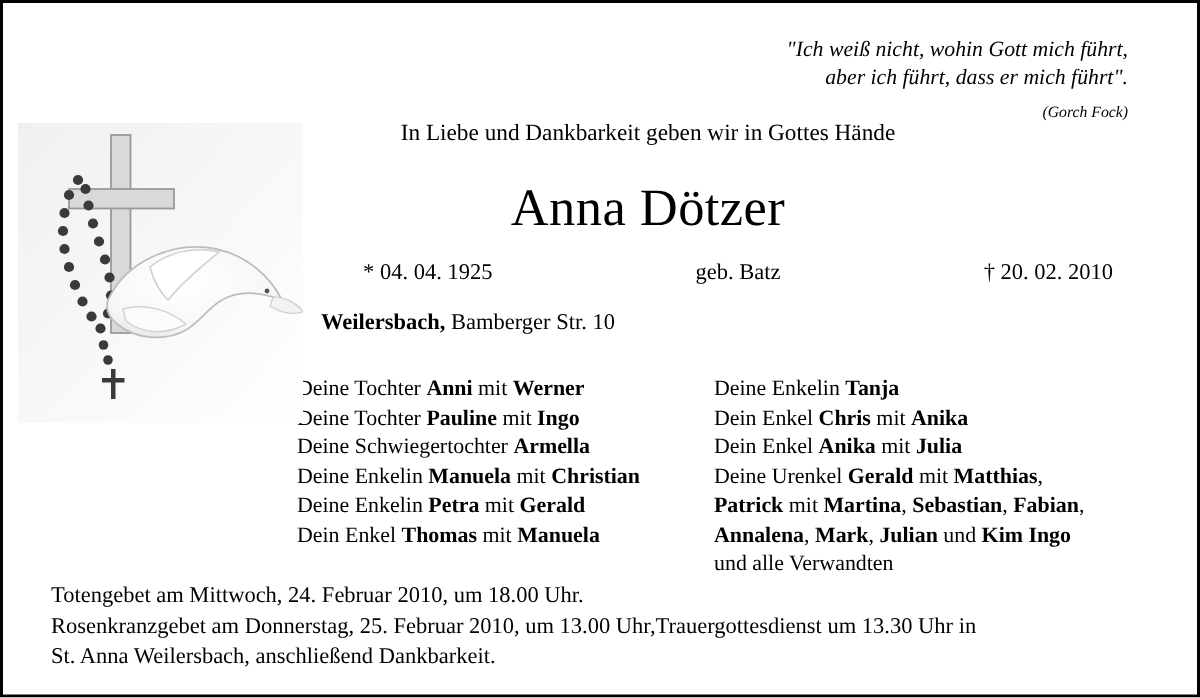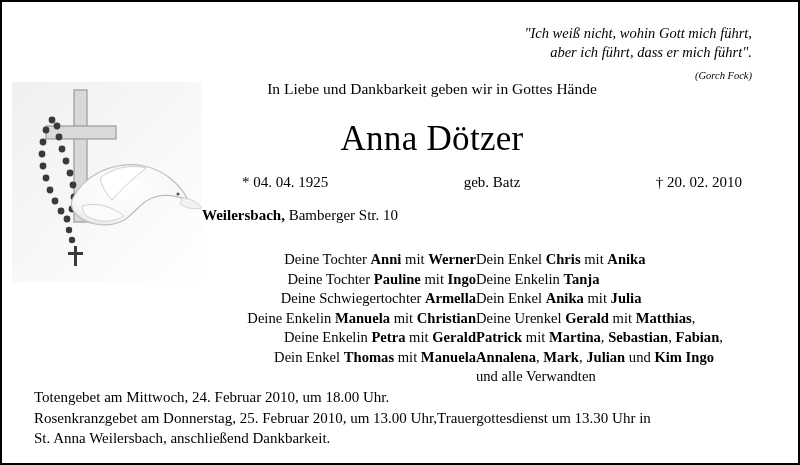--- a/index.html
+++ b/index.html
@@ -74,37 +74,37 @@
     font-size: 15px;
     display: flex;
     justify-content: space-between;
   }
   .dates span { white-space: nowrap; }
 
   
   .address {
     position: absolute;
     top: 205px;
-    left: 200px;
+    left: 212px;
     font-size: 15px;
     text-align: right;
   }
   .address b { font-weight: bold; }
 
   
   .family {
     position: absolute;
     top: 248px;
     left: 196px;
     width: 580px;
     font-size: 14.6px;
     line-height: 19.5px;
     display: flex;
   }
-  .col-left { width: 278px; text-align: right; }
+  .col-left { width: 278px; }
   .col-right { width: 302px; }
   .fam-line { white-space: nowrap; }
   .fam-line b { font-weight: bold; }
 
   
   .notes {
     position: absolute;
     left: 32px;
     top: 385px;
     width: 730px;
@@ -150,22 +150,22 @@
   <div class="family">
     <div class="col-left">
         <div class="fam-line">Deine Tochter <b>Anni</b> mit <b>Werner</b></div>
         <div class="fam-line">Deine Tochter <b>Pauline</b> mit <b>Ingo</b></div>
         <div class="fam-line">Deine Schwiegertochter <b>Armella</b></div>
         <div class="fam-line">Deine Enkelin <b>Manuela</b> mit <b>Christian</b></div>
         <div class="fam-line">Deine Enkelin <b>Petra</b> mit <b>Gerald</b></div>
         <div class="fam-line">Dein Enkel <b>Thomas</b> mit <b>Manuela</b></div>
       </div>
     <div class="col-right">
+        <div class="fam-line">Deine Enkelin <b>Tanja</b></div>
         <div class="fam-line">Dein Enkel <b>Chris</b> mit <b>Anika</b></div>
-        <div class="fam-line">Deine Enkelin <b>Tanja</b></div>
         <div class="fam-line">Dein Enkel <b>Anika</b> mit <b>Julia</b></div>
         <div class="fam-line">Deine Urenkel <b>Gerald</b> mit <b>Matthias</b>,</div>
         <div class="fam-line"><b>Patrick</b> mit <b>Martina</b>, <b>Sebastian</b>, <b>Fabian</b>,</div>
         <div class="fam-line"><b>Annalena</b>, <b>Mark</b>, <b>Julian</b> und <b>Kim Ingo</b></div>
         <div class="fam-line">und alle Verwandten</div>
       </div>
   </div>
 
   <div class="notes">
       <div>Totengebet am Mittwoch, 24. Februar 2010, um 18.00 Uhr.</div>

